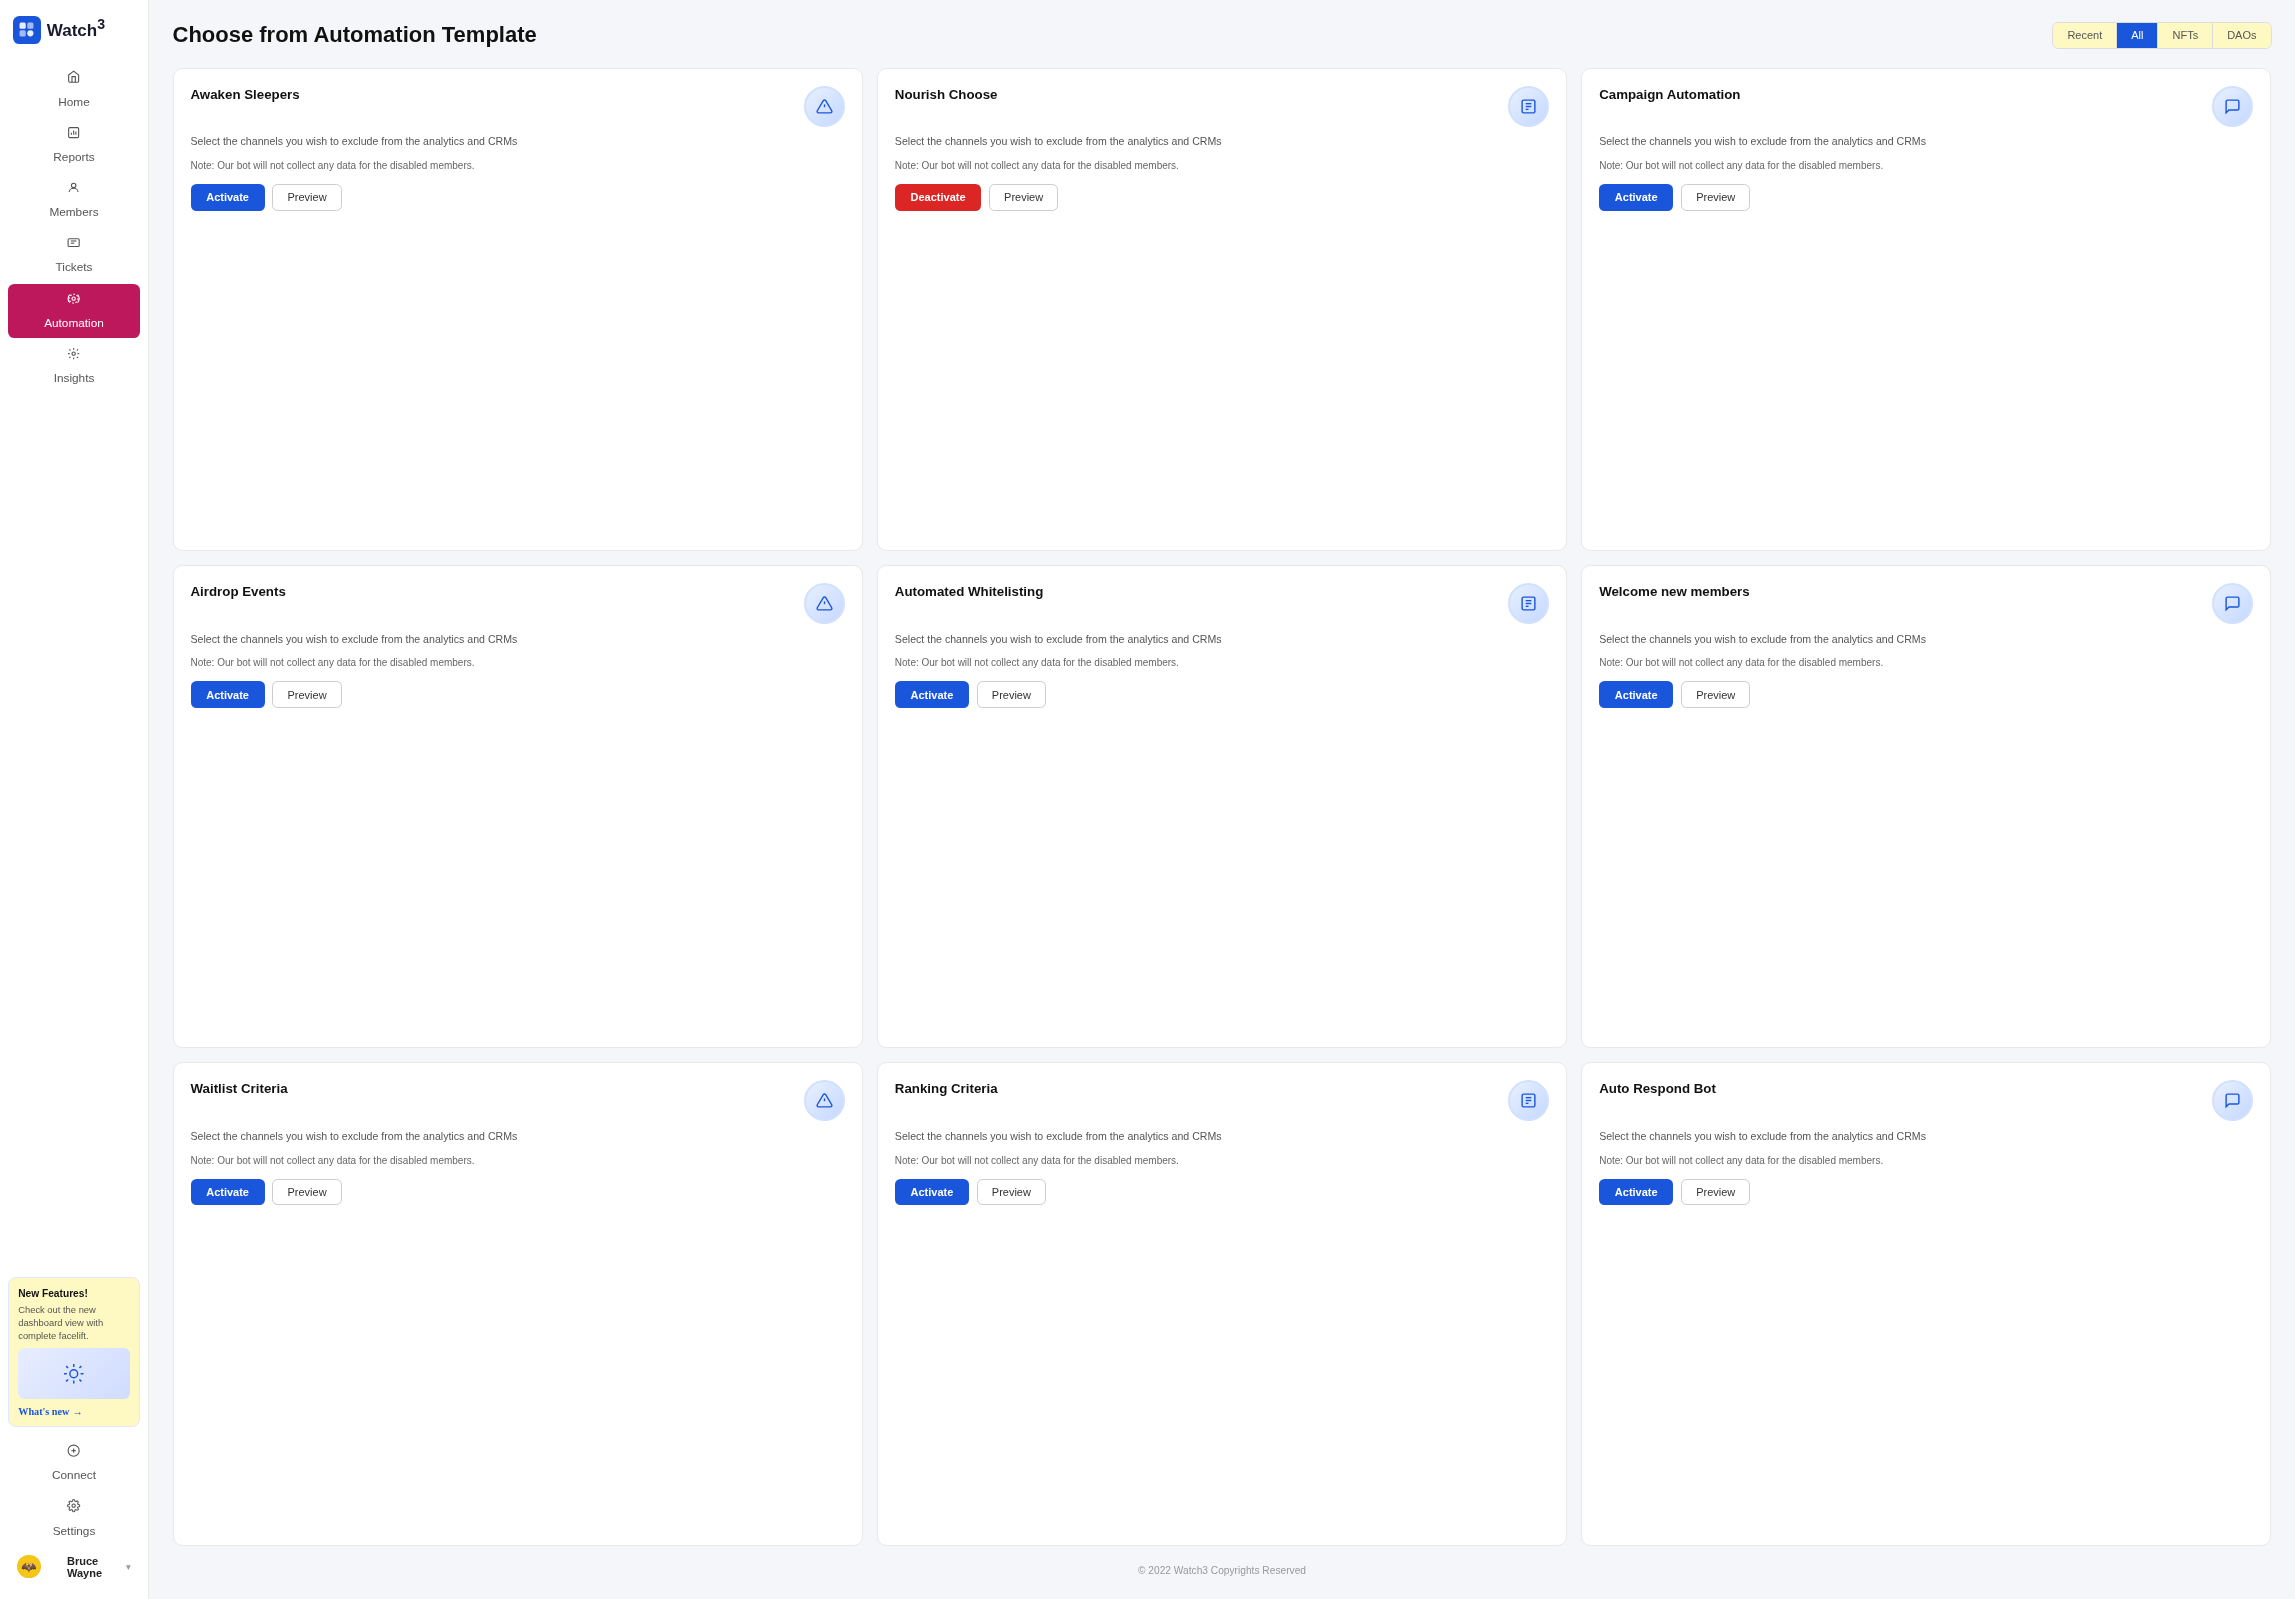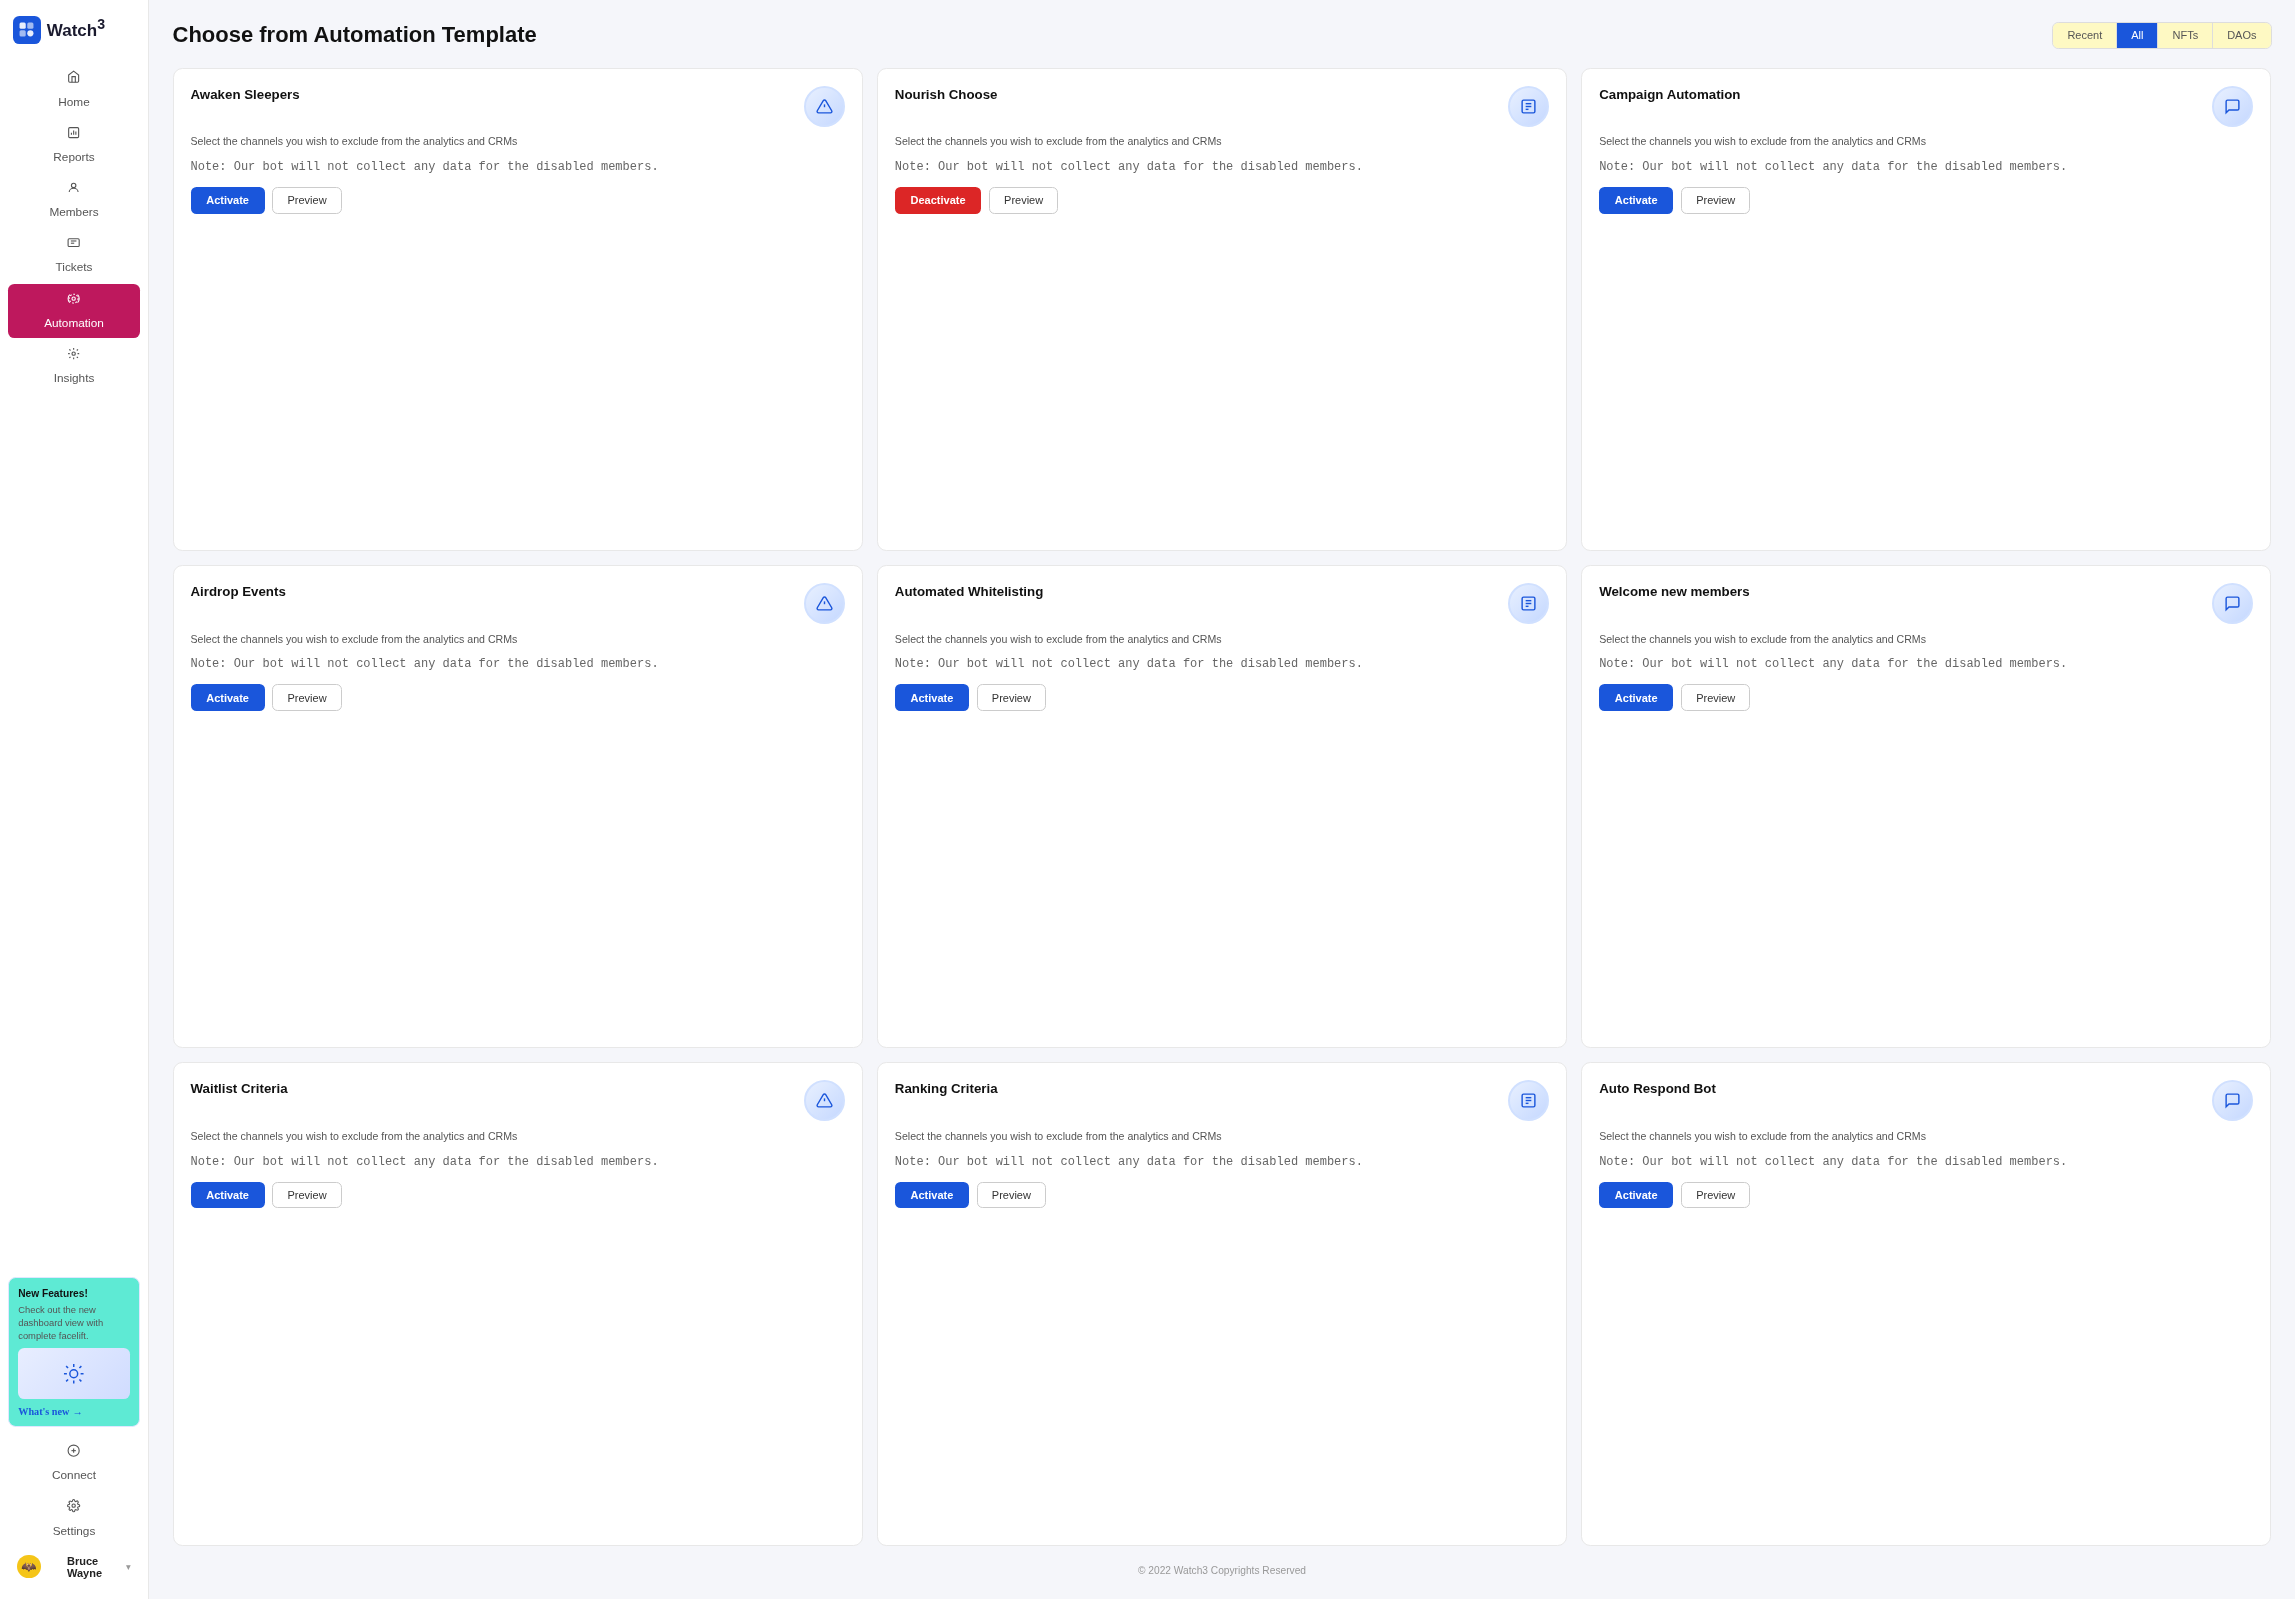--- a/index.html
+++ b/index.html
@@ -70,21 +70,21 @@
       color: #fff;
     }
     .nav-item .nav-icon {
       font-size: 13.3px;
       width: 15.7px;
       text-align: center;
     }
 
     .sidebar-promo {
       margin: 9.4px 7.8px;
-      background: #5eead4;
+      background: #fef9c3;
       border: 0.8px solid #e0e7ff;
       border-radius: 7.8px;
       padding: 9.4px;
       font-size: 9.4px;
     }
     .sidebar-promo .promo-title {
       font-weight: 700;
       font-size: 10.2px;
       margin-bottom: 3.9px;
       color: #111;
@@ -244,24 +244,23 @@
       font-size: 17px;
     }
 
     .card-desc {
       font-size: 10.6px;
       color: #555;
       line-height: 1.5;
     }
 
     .card-note {
-      font-size: 12px;
+      font-size: 10px;
       color: #666;
       line-height: 1.5;
-      font-family: Liberation Mono, monospace;
     }
 
     .card-actions {
       display: flex;
       gap: 7.8px;
       margin-top: 3.1px;
     }
 
     .btn-activate {
       padding: 6.3px 15.7px;

